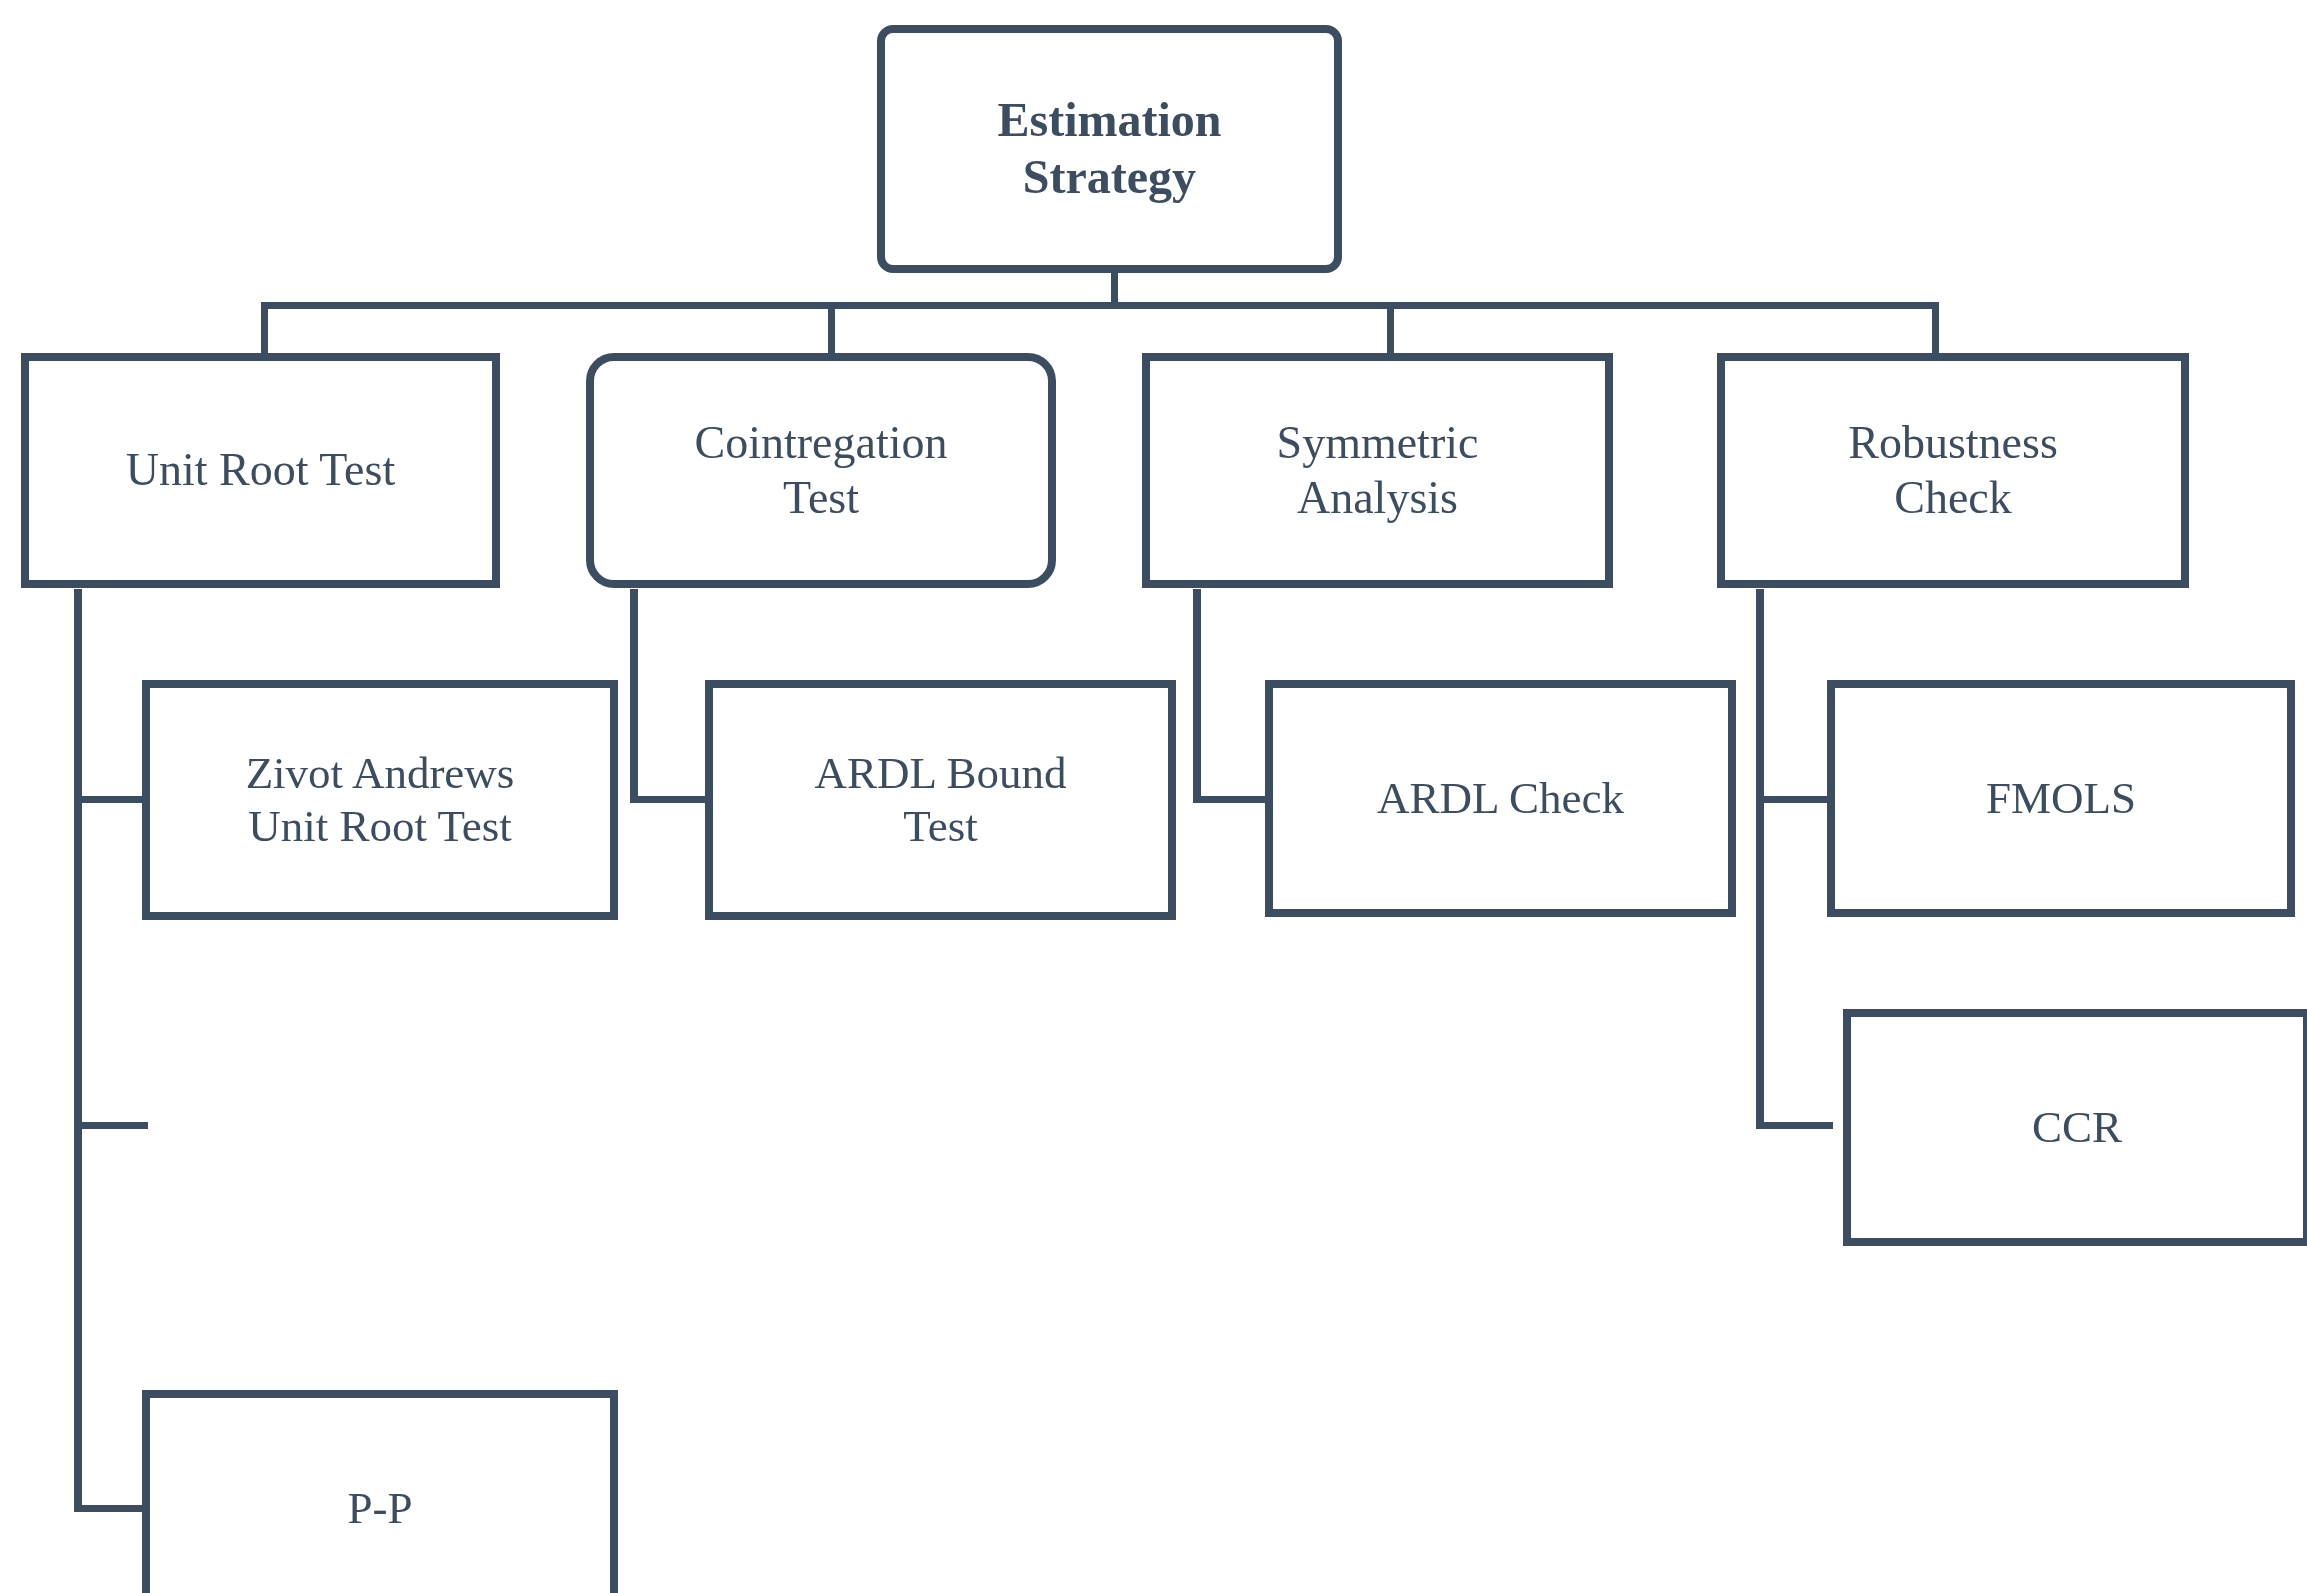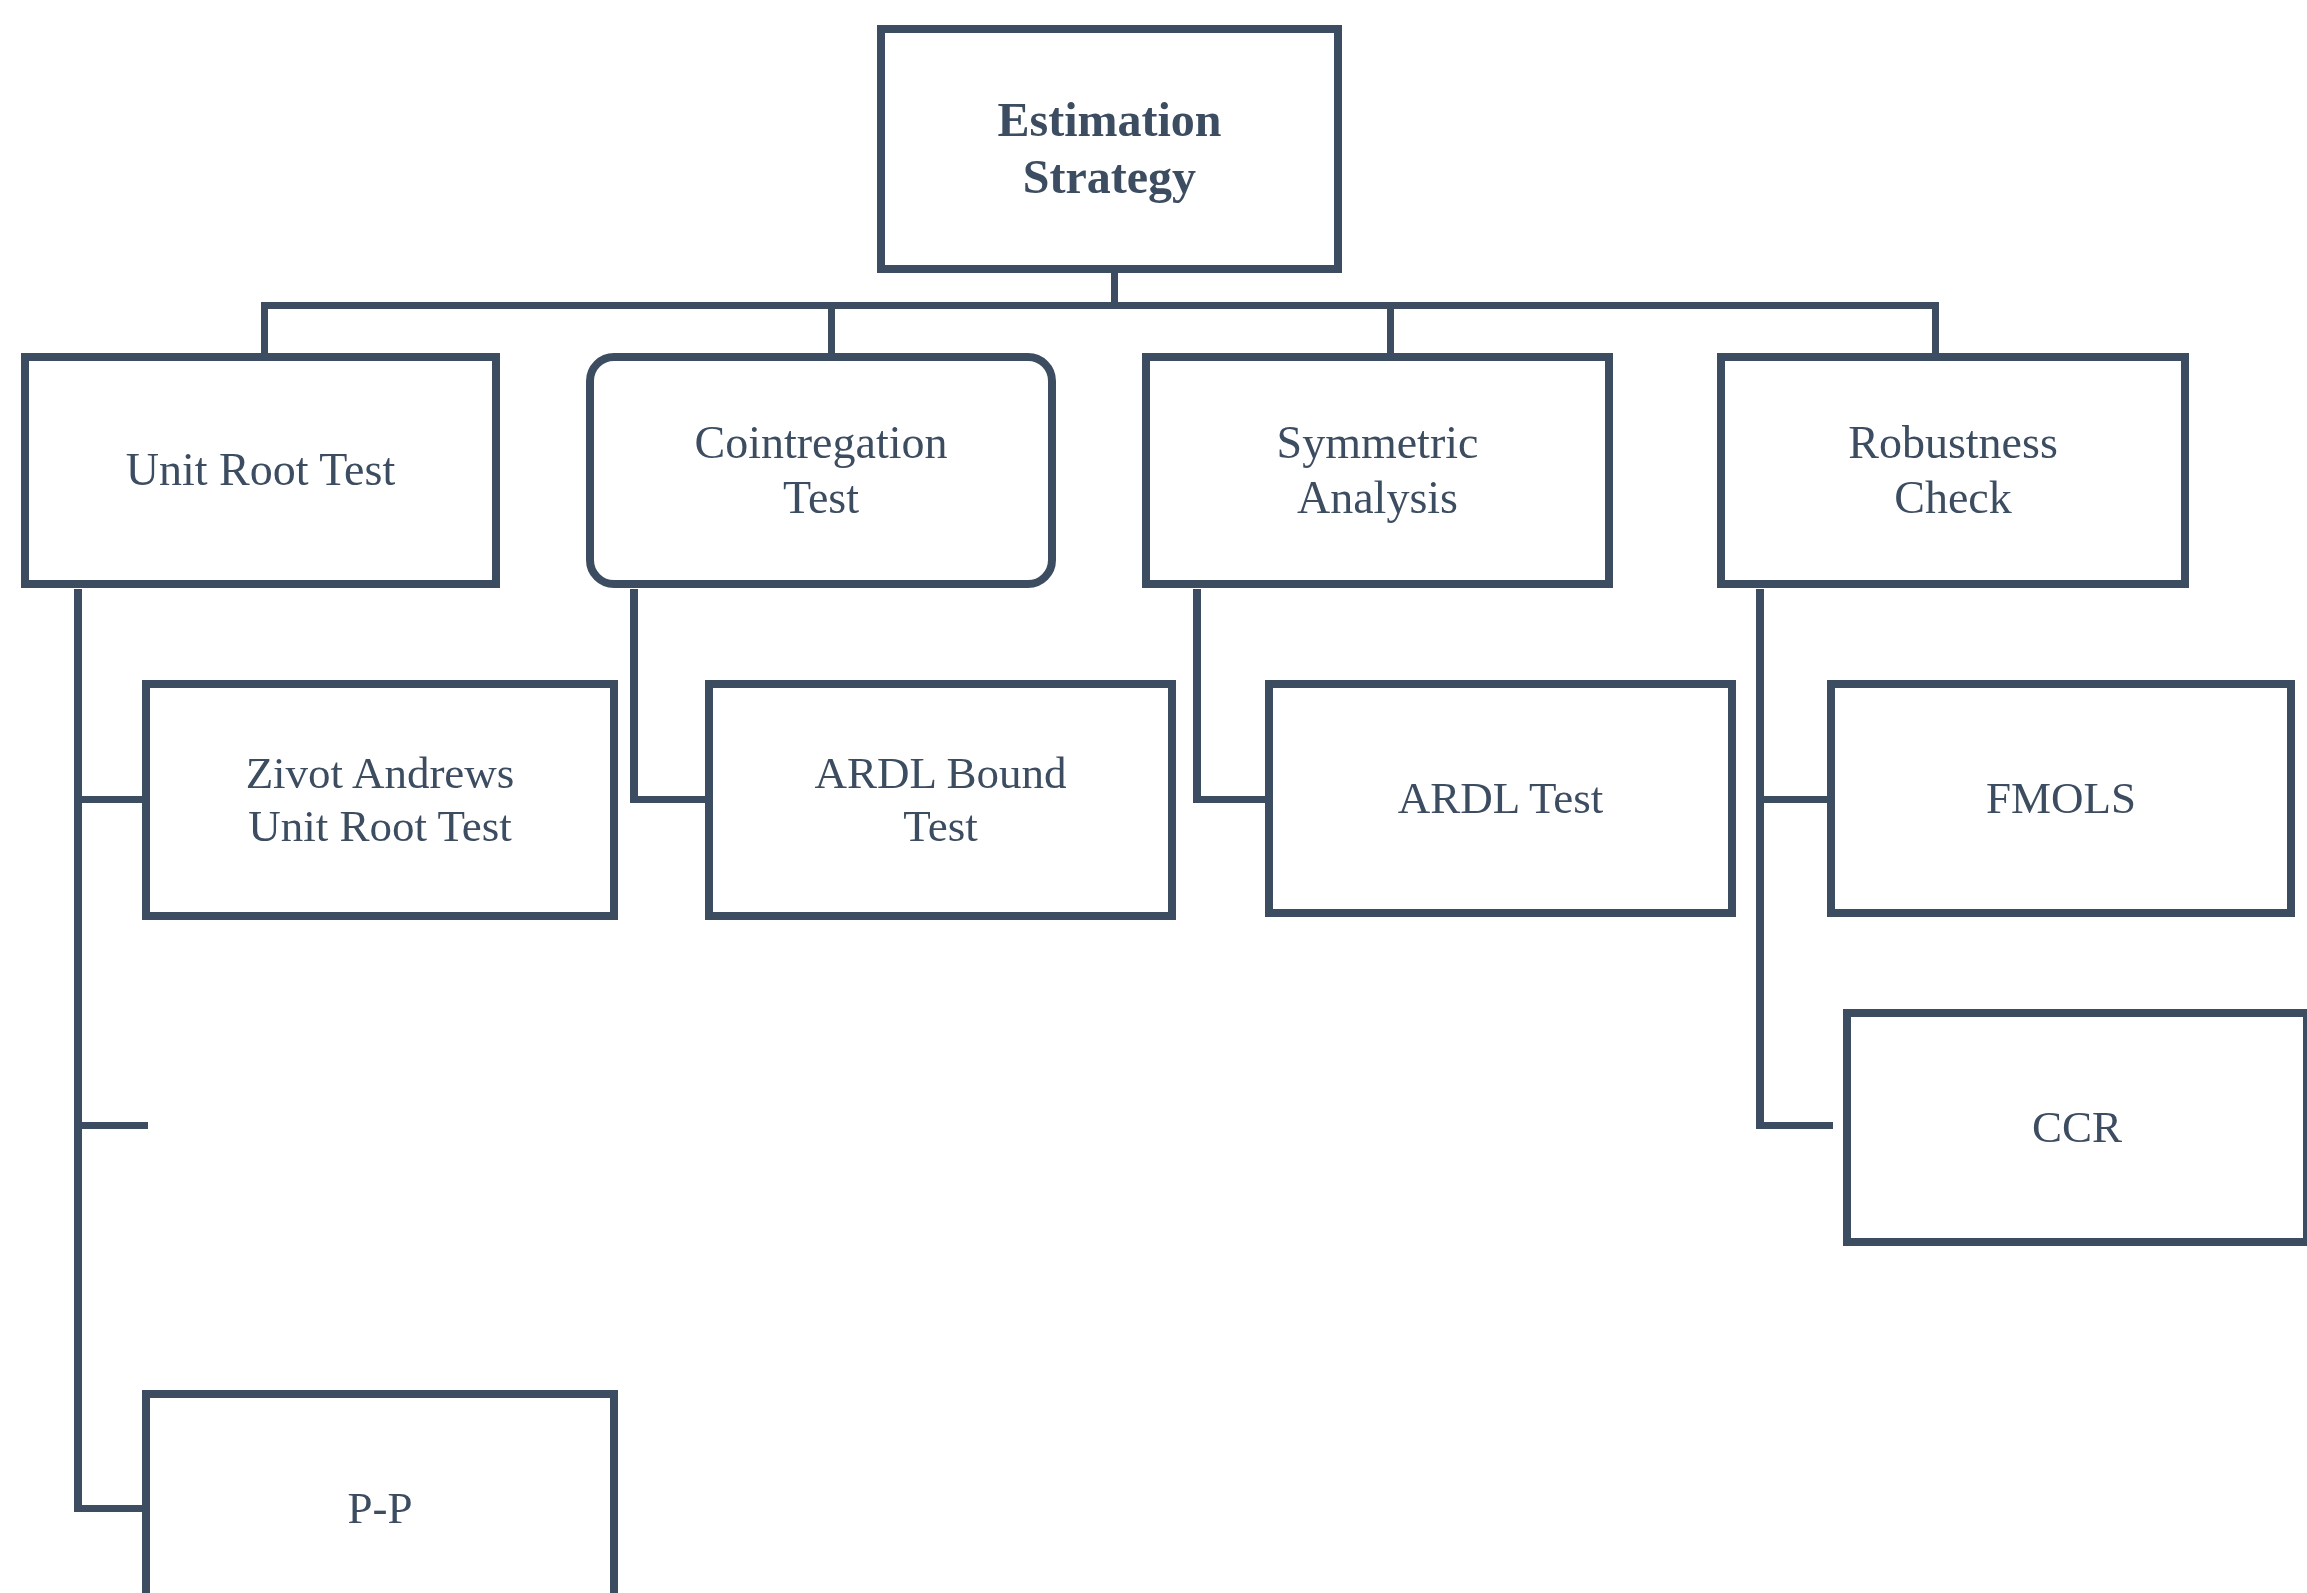--- a/index.html
+++ b/index.html
@@ -31,20 +31,21 @@
     line-height: 1.18;
     z-index: 3;
   }
   .node .label {
     display: block;
     padding: 0 11px;
     white-space: pre-line;
   }
   .node.root {
     font-weight: bold;
+    border-radius: 16px;
   }
   .connector {
     position: absolute;
     background: #3d4d61;
     z-index: 1;
   }
 </style>
 </head>
 <body>
 
@@ -102,21 +103,21 @@
     <span class="label">Zivot Andrews
 Unit Root Test</span>
   </div>
 
   <div class="node" style="left:705px; top:680px; width:471px; height:240px; font-size:45px;">
     <span class="label">ARDL Bound
 Test</span>
   </div>
 
   <div class="node" style="left:1265px; top:680px; width:471px; height:237px; font-size:45px;">
-    <span class="label">ARDL Test</span>
+    <span class="label">ARDL Check</span>
   </div>
 
   <div class="node" style="left:1827px; top:680px; width:468px; height:237px; font-size:45px;">
     <span class="label">FMOLS</span>
   </div>
 
 
   <div class="node" style="left:1827px; top:1009px; width:468px; height:237px; font-size:45px;margin-left:16px;">
     <span class="label">CCR</span>
   </div>

